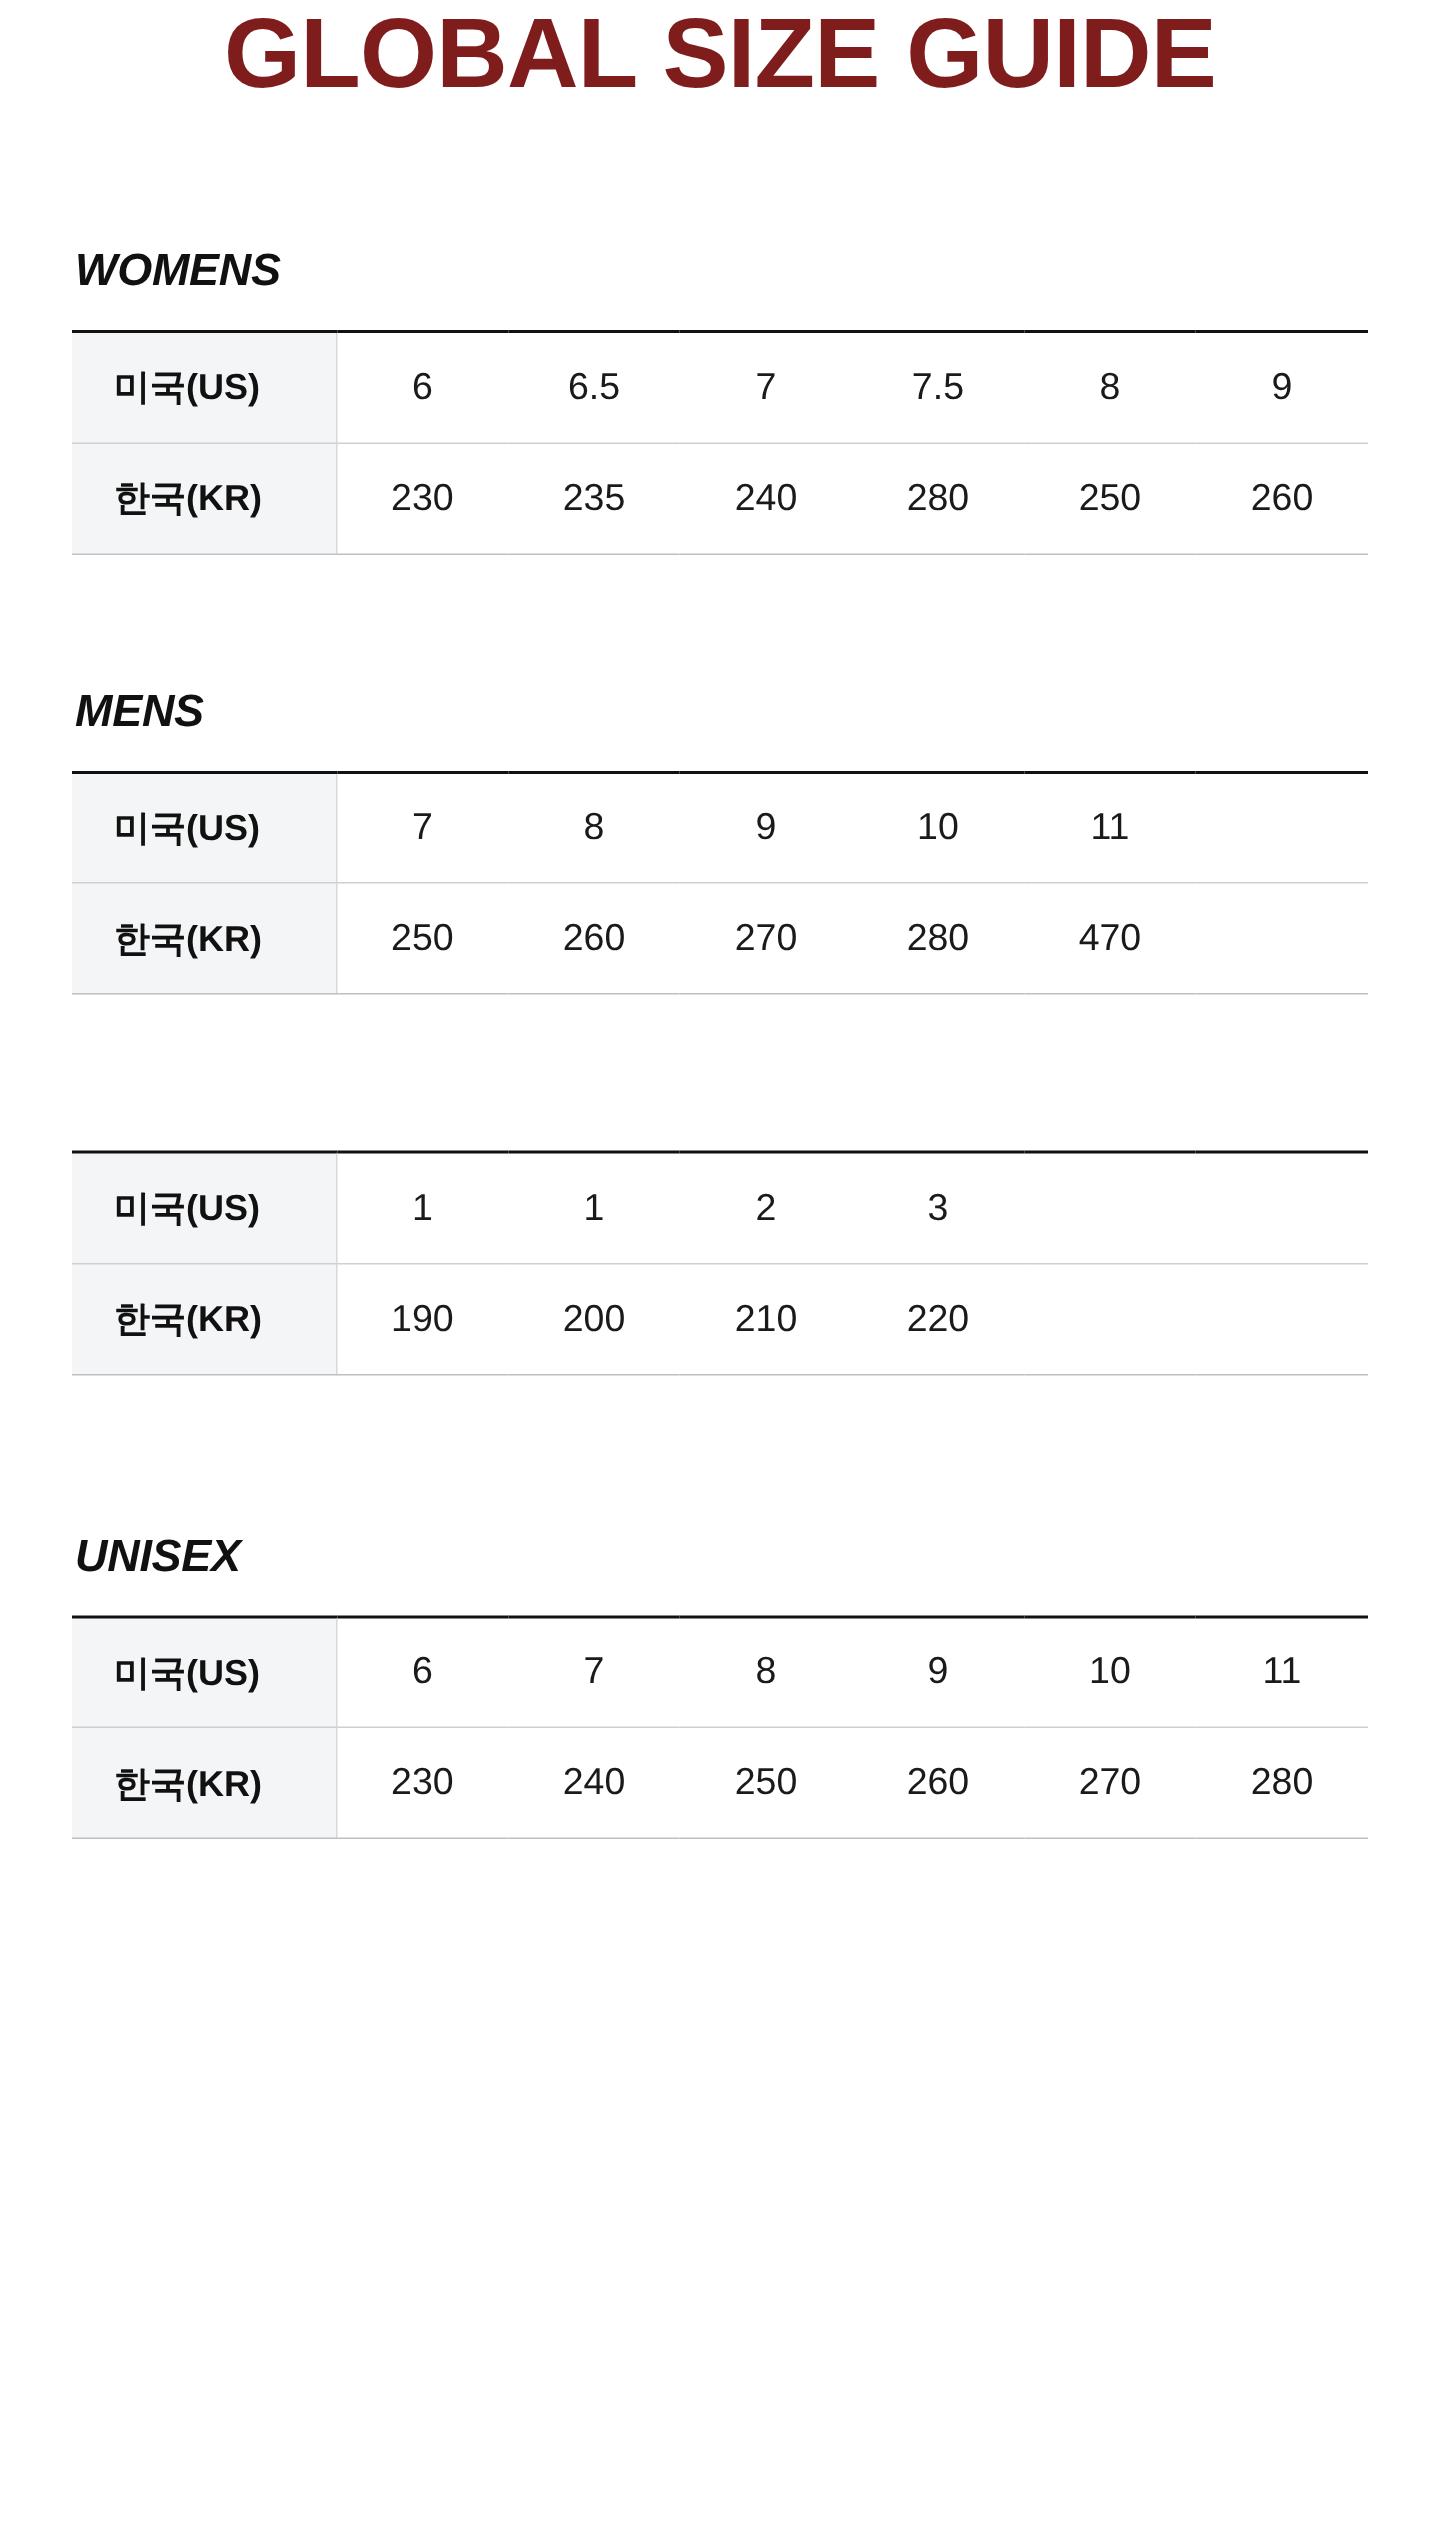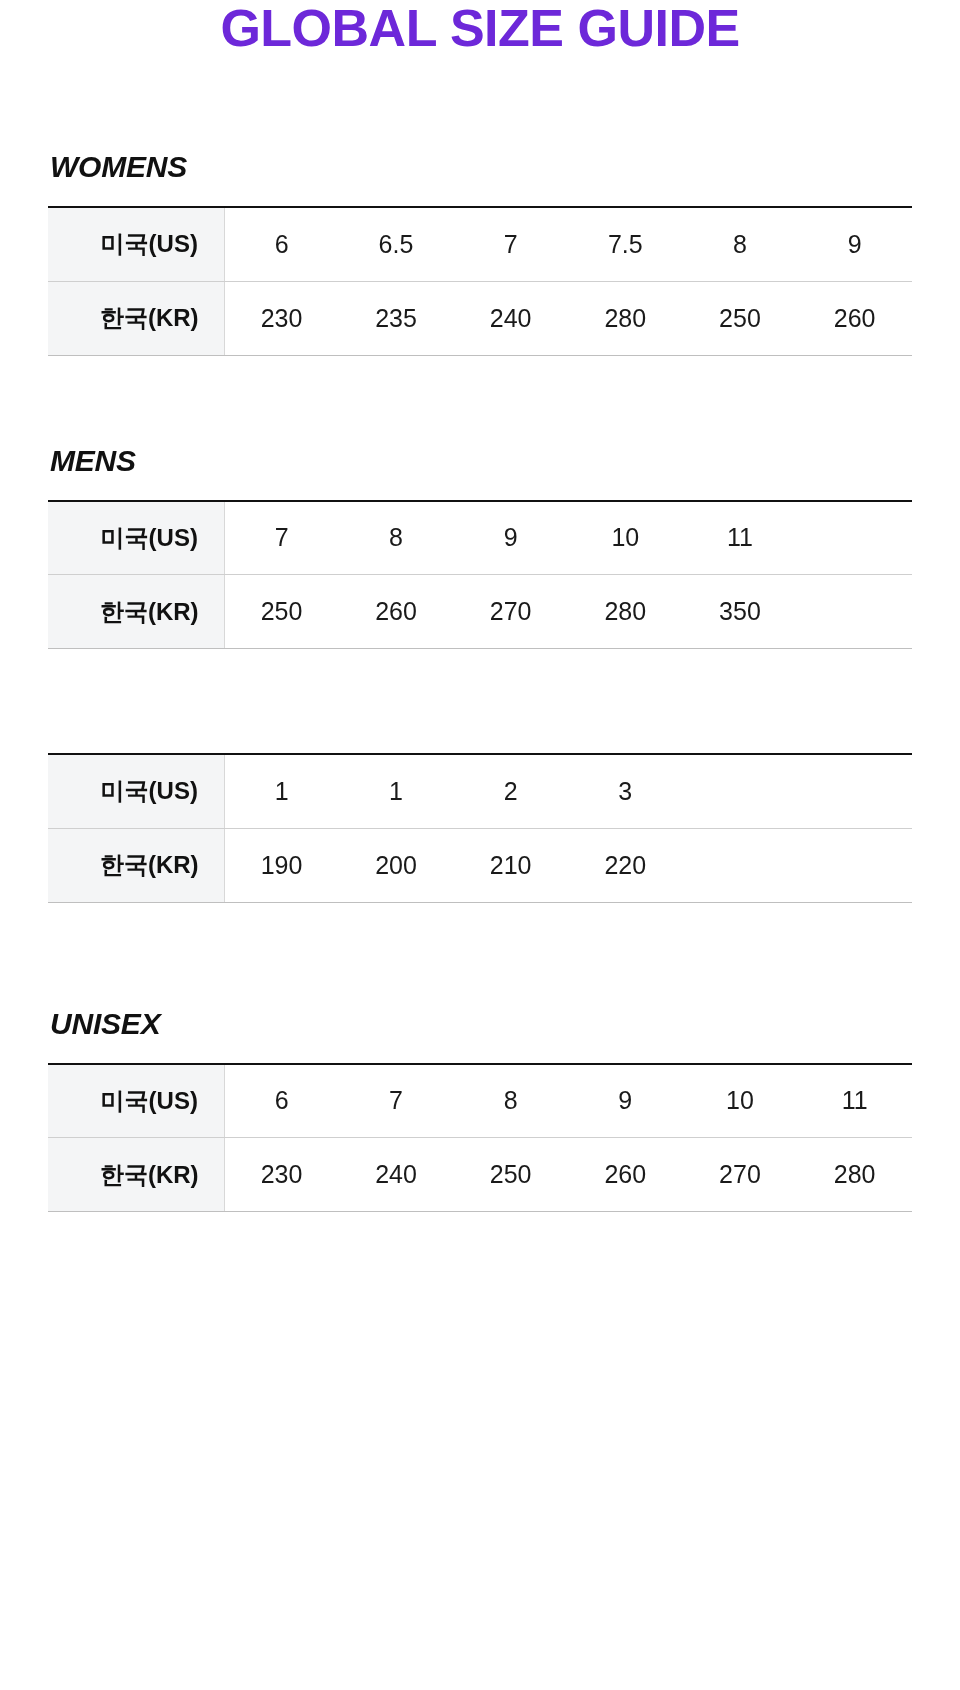--- a/index.html
+++ b/index.html
@@ -14,28 +14,28 @@
     font-family: "Liberation Sans", sans-serif;
     color: #000000;
     overflow: hidden;
   }
   .page {
     width: 960px;
     padding: 0 48px;
   }
   .page-title {
     text-align: center;
-    font-size: 52px;
+    font-size: 66px;
     font-weight: 700;
     letter-spacing: -0.5px;
     line-height: 1.0;
     margin: 0;
     padding-top: 2px;
     padding-bottom: 0;
-    color: #6d28d9;
+    color: #7f1d1d;
   }
   .section {
     margin-top: 0;
   }
   .section-title {
     font-size: 30px;
     font-weight: 700;
     letter-spacing: -0.2px;
     color: #111111;
     margin: 0 0 22px 2px;
@@ -58,21 +58,21 @@
     vertical-align: middle;
     font-weight: 400;
   }
   .size-table tr:last-child td {
     border-bottom: 1px solid #bfbfbf;
   }
   .size-table td.label {
     background: #f4f5f6;
     font-weight: 700;
     font-size: 24px;
-    text-align: center;
+    text-align: left;
     padding-left: 28px;
     width: 176px;
     border-right: 1px solid #d8d8d8;
     color: #111;
   }
   .size-table td.empty {
     color: transparent;
   }
   .spacer-womens { height: 88px; }
   .spacer-section { height: 104px; }
@@ -127,21 +127,21 @@
           <td>10</td>
           <td>11</td>
           <td class="empty"></td>
         </tr>
         <tr>
           <td class="label">한국(KR)</td>
           <td>250</td>
           <td>260</td>
           <td>270</td>
           <td>280</td>
-          <td>350</td>
+          <td>470</td>
           <td class="empty"></td>
         </tr>
       </tbody>
     </table>
   </div>
 
   <div class="spacer-section"></div>
 
   <div class="section">
     <table class="size-table">

